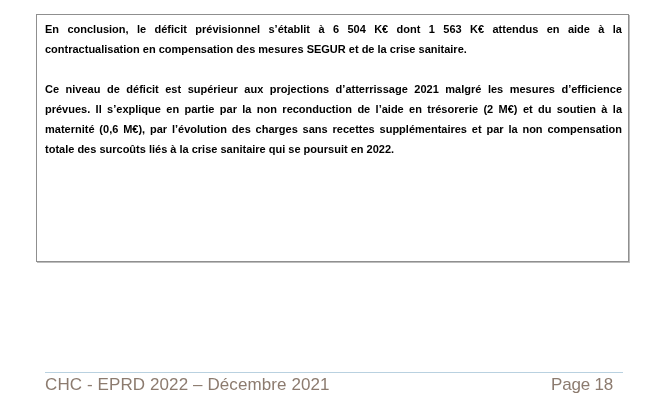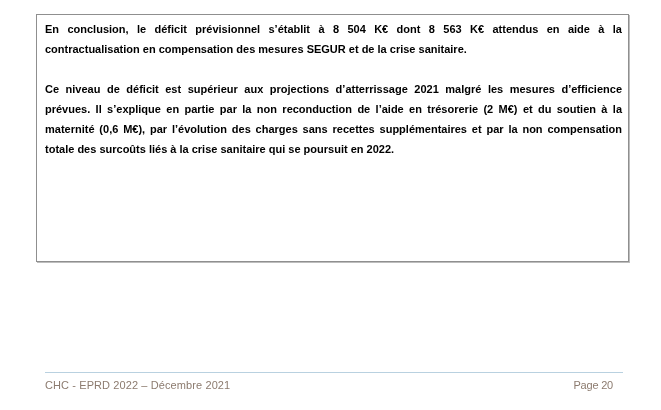--- a/index.html
+++ b/index.html
@@ -48,42 +48,42 @@
     border-top: 1px solid #b9d1e0;
   }
   .page-footer {
     position: absolute;
     left: 45px;
     top: 378px;
     width: 578px;
     display: flex;
     justify-content: space-between;
     align-items: baseline;
-    font-size: 11px;
+    font-size: 17px;
     line-height: 14px;
     color: #8c7b6f;
   }
   .page-footer .footer-left {
     letter-spacing: 0.1px;
   }
   .page-footer .footer-right {
     padding-right: 10px;
     letter-spacing: -0.2px;
   }
 </style>
 </head>
 <body>
 
 <div class="page">
 
   <div class="conclusion-box">
-    <p>En conclusion, le déficit prévisionnel s’établit à 8 504 K€ dont 8 563 K€ attendus en aide à la contractualisation en compensation des mesures SEGUR et de la crise sanitaire.</p>
+    <p>En conclusion, le déficit prévisionnel s’établit à 6 504 K€ dont 1 563 K€ attendus en aide à la contractualisation en compensation des mesures SEGUR et de la crise sanitaire.</p>
     <p>Ce niveau de déficit est supérieur aux projections d’atterrissage 2021 malgré les mesures d’efficience prévues. Il s’explique en partie par la non reconduction de l’aide en trésorerie (2 M€) et du soutien à la maternité (0,6 M€), par l’évolution des charges sans recettes supplémentaires et par la non compensation totale des surcoûts liés à la crise sanitaire qui se poursuit en 2022.</p>
   </div>
 
   <div class="footer-rule"></div>
 
   <div class="page-footer">
     <span class="footer-left">CHC - EPRD 2022 – Décembre 2021</span>
-    <span class="footer-right">Page 20</span>
+    <span class="footer-right">Page 18</span>
   </div>
 
 </div>
 
 </body></html>

